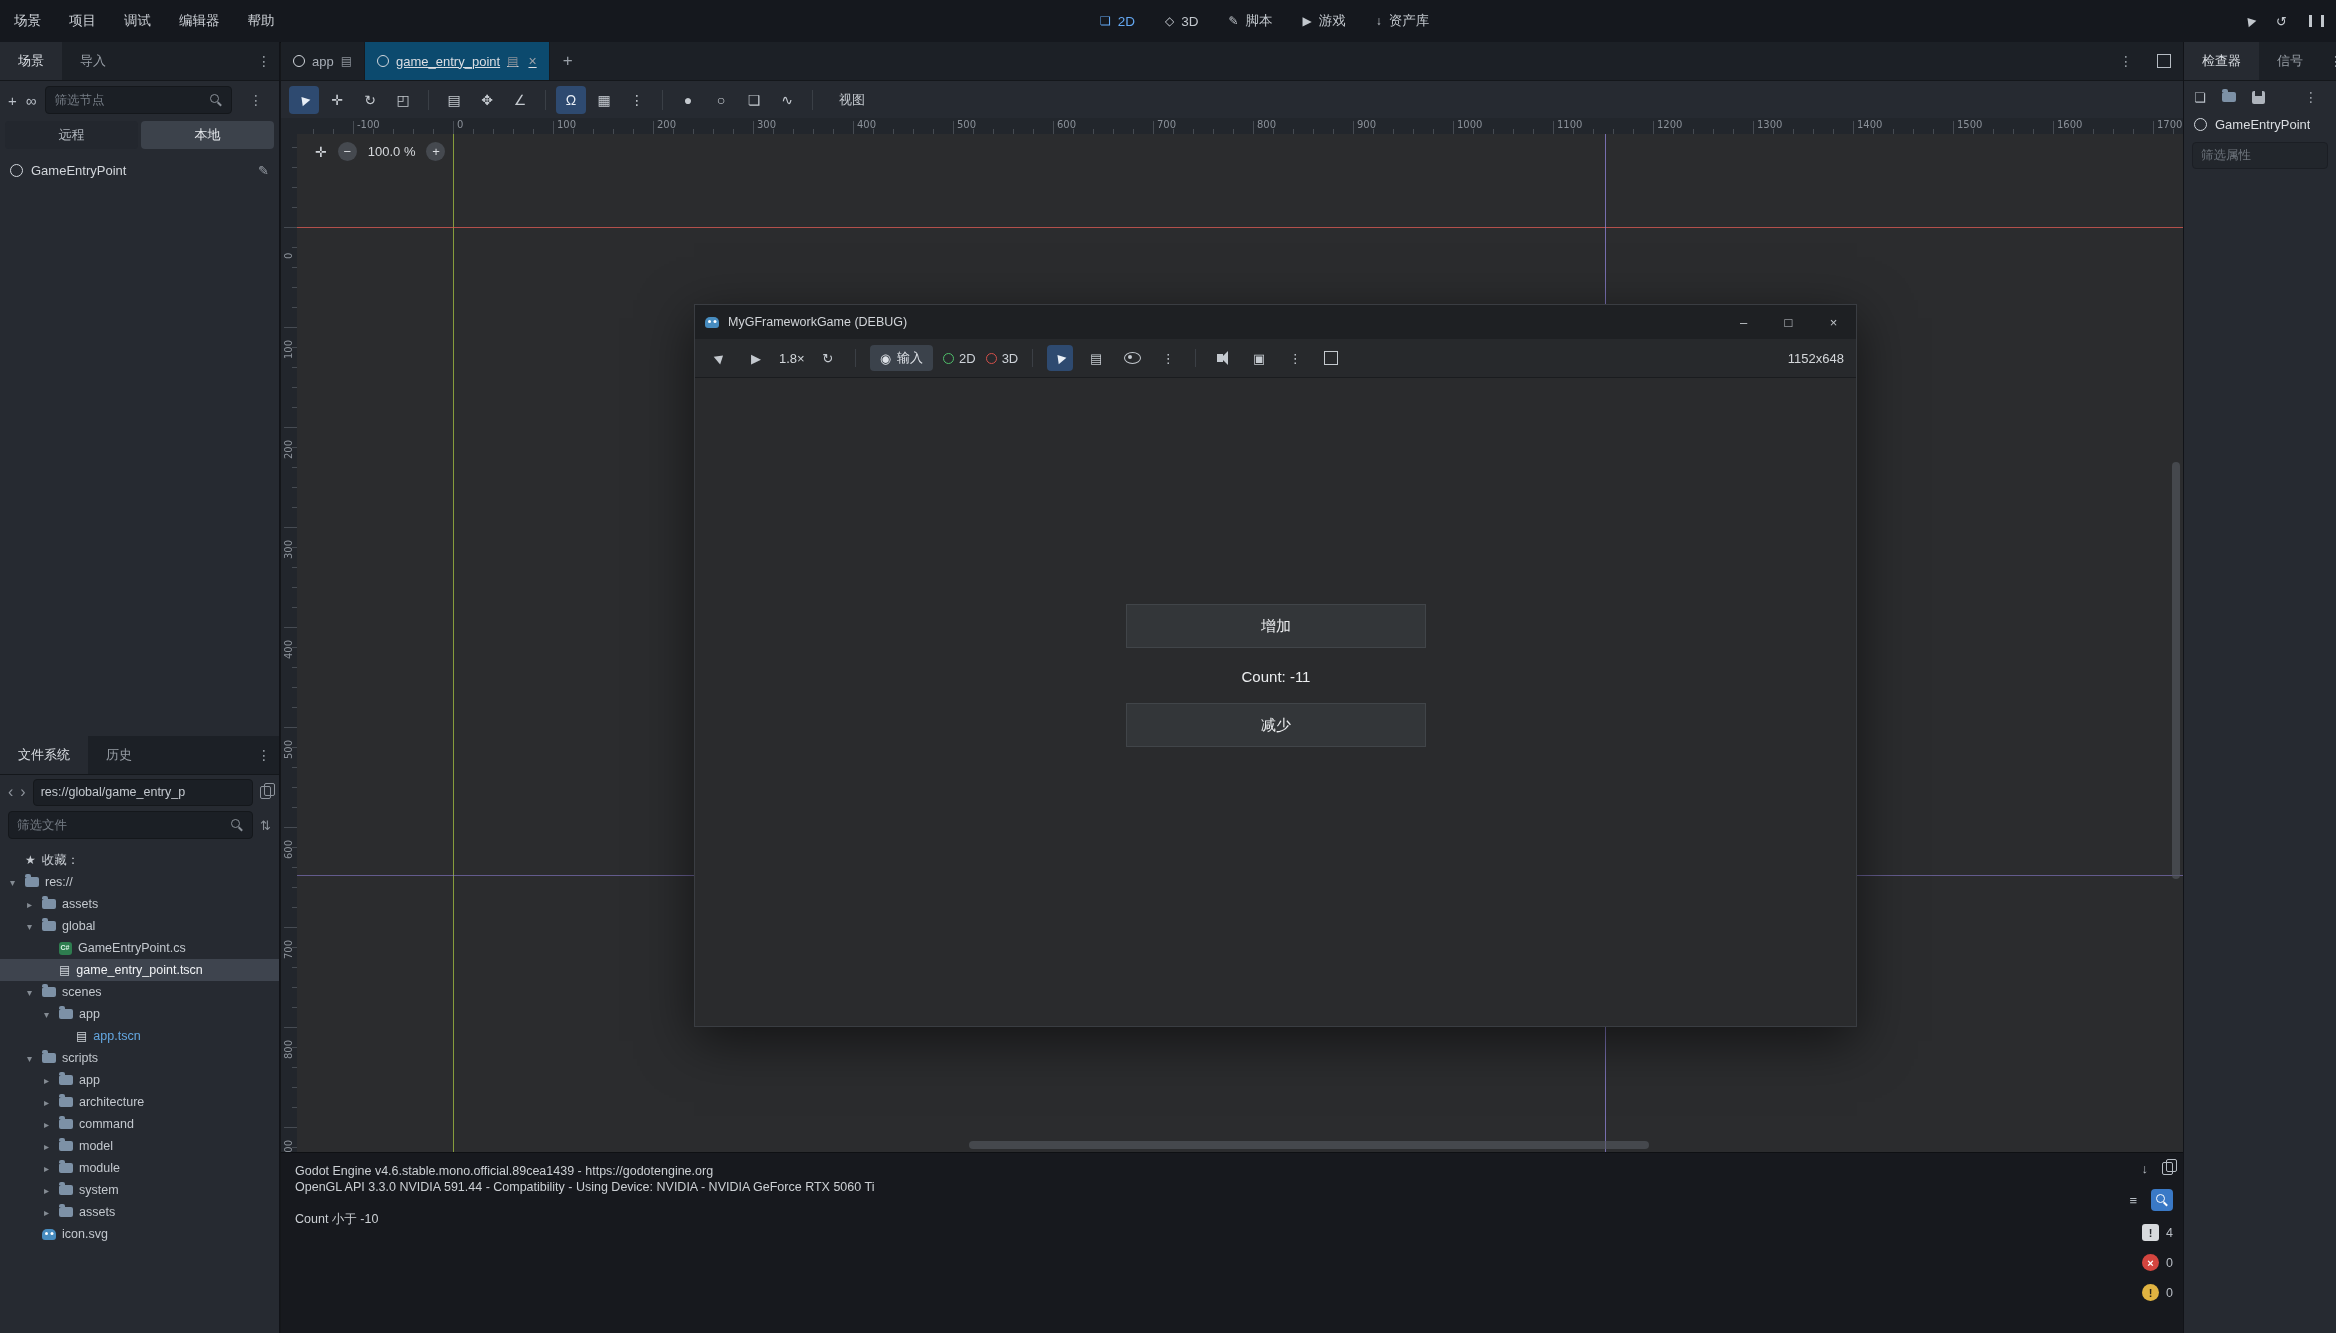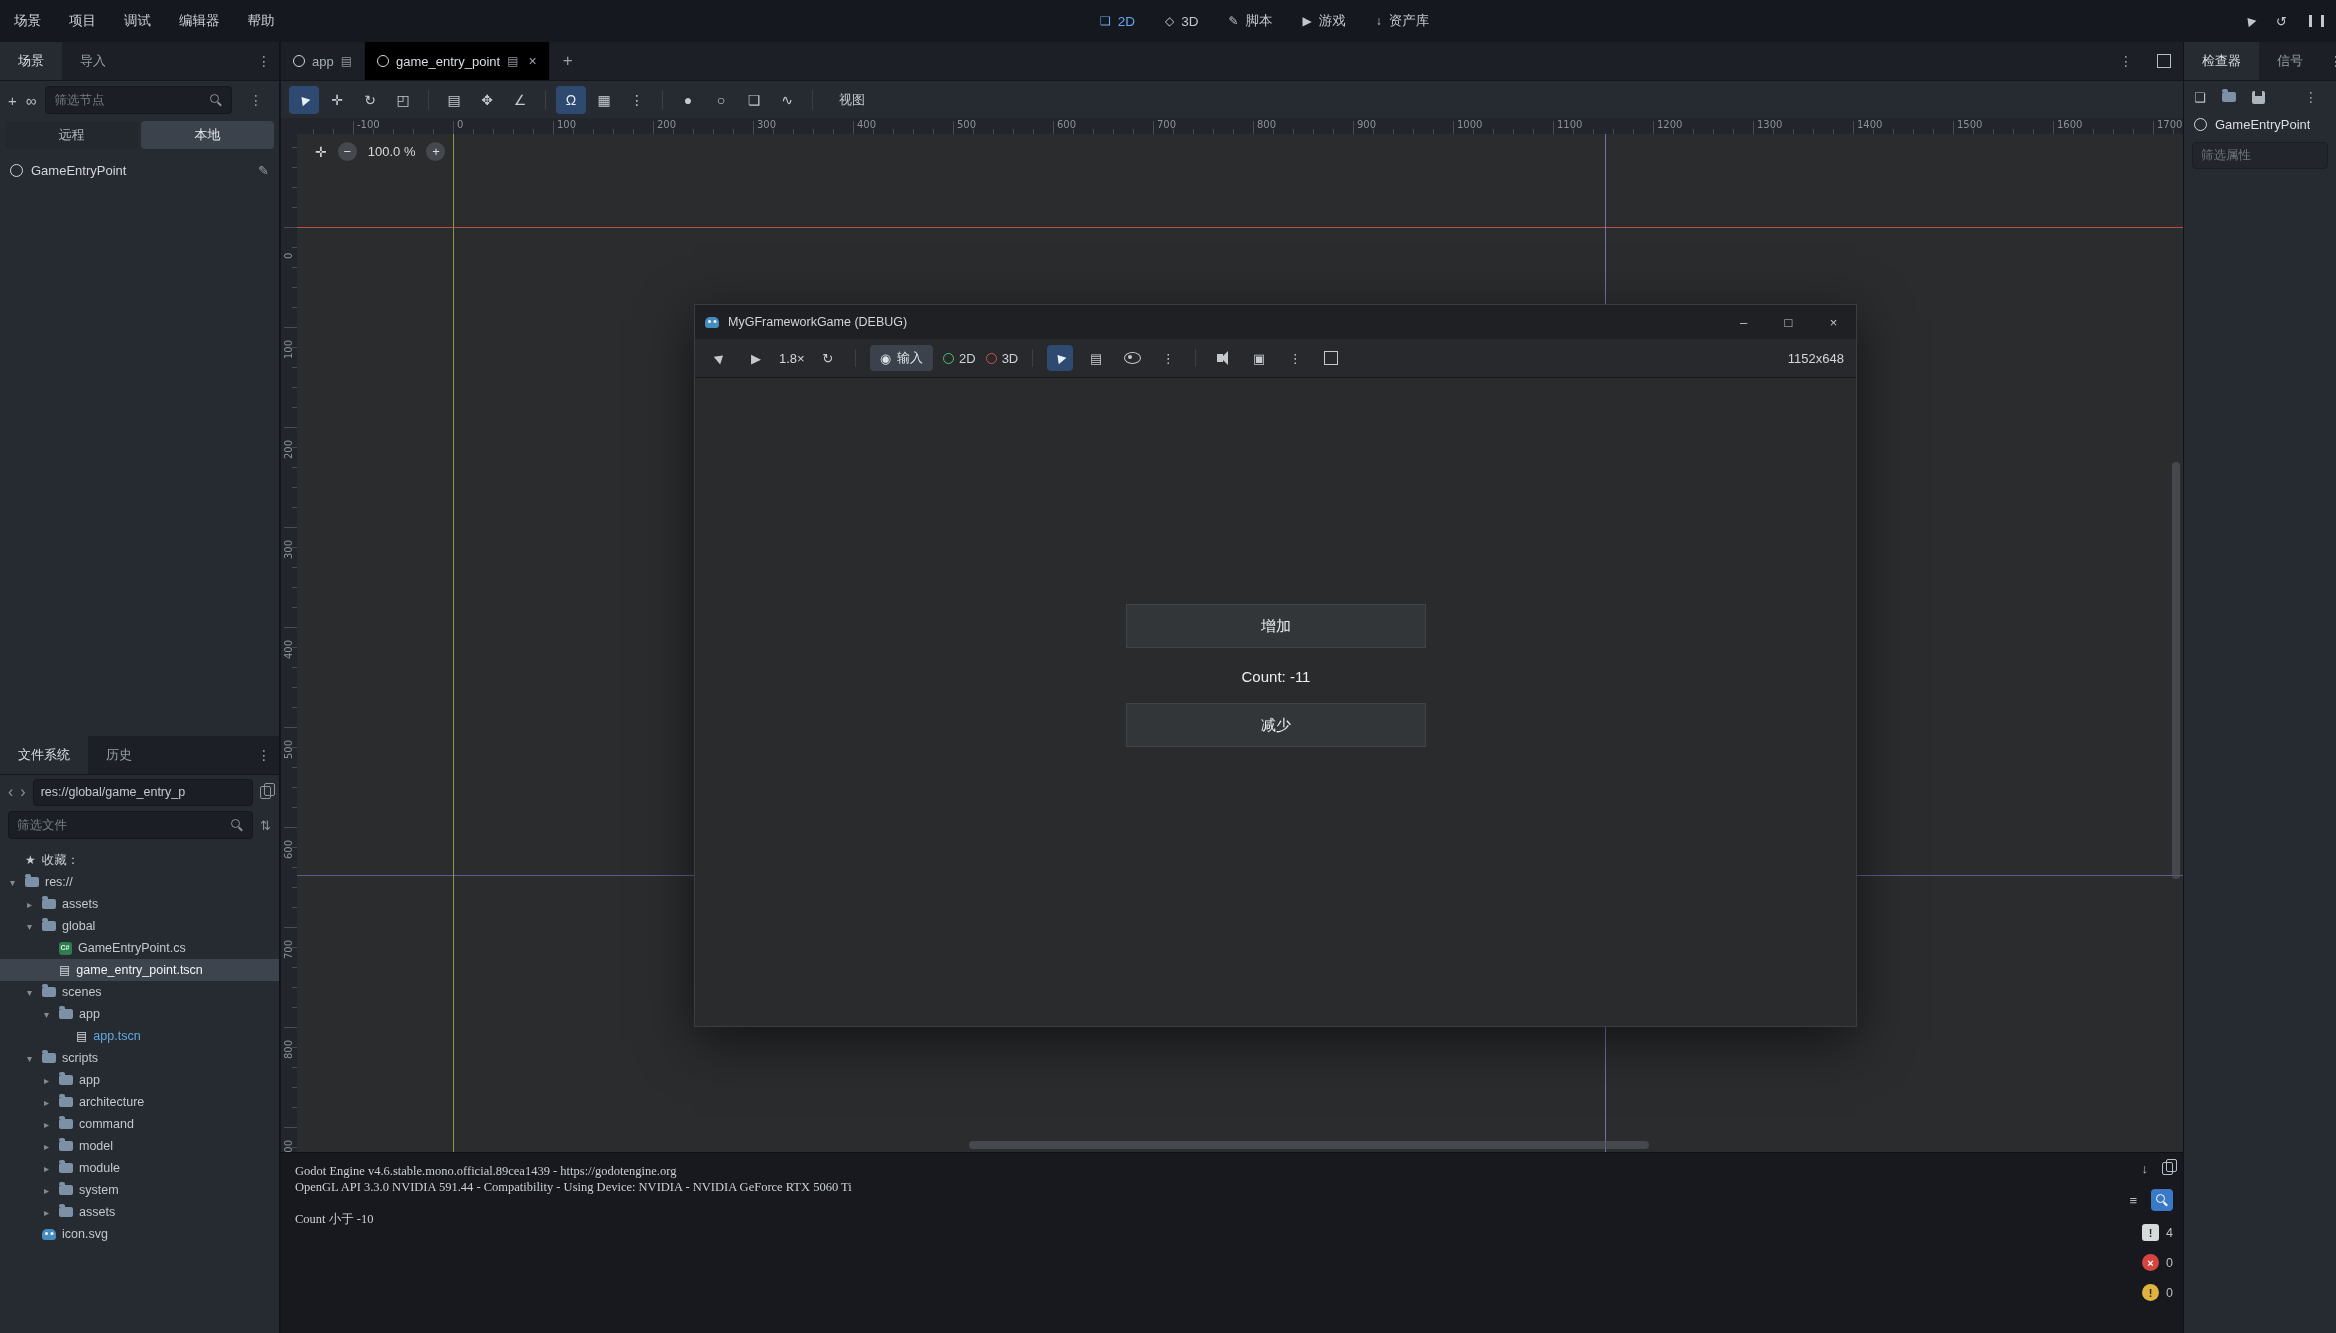--- a/index.html
+++ b/index.html
@@ -69,21 +69,21 @@
   .frow{display:flex;align-items:center;gap:6px;height:22px;font-size:12.5px;color:#c3c8ce;white-space:nowrap;padding-right:4px;}
   .frow .farrow{width:13px;text-align:center;font-size:10px;color:#848b93;flex:none;}
   .frow.sel{background:#3e444e;color:#f0f2f5;}
   .frow.accent .flbl{color:#64a7e0;}
   .fstar{color:#c6cbd1;font-size:12px;}
   .fscene{color:#d0d5da;font-size:12px;}
   
   #center{position:absolute;left:281px;top:42px;width:1902px;bottom:0;}
   #scene-tabbar{height:38px;background:#1c2026;display:flex;align-items:stretch;border-bottom:1px solid #14171b;}
   .scene-tab{display:flex;align-items:center;gap:7px;padding:0 12px;font-size:13px;color:#a8aeb6;border-right:1px solid #171a1f;}
-  .scene-tab.active{background:#000000;color:#dbdee3;}
+  .scene-tab.active{background:#0c4a6e;color:#dbdee3;text-decoration:underline;}
   .tab-file{color:#8d939b;font-size:12px;}
   .tab-close{color:#9aa0a8;margin-left:3px;font-size:14px;}
   .tab-add{width:36px;display:flex;align-items:center;justify-content:center;color:#9aa0a8;font-size:17px;}
   #tabbar-right{margin-left:auto;display:flex;align-items:center;gap:16px;padding:0 12px;color:#b6bcc3;}
   #toolbar2d{height:38px;background:#262a31;border-bottom:1px solid #14171b;display:flex;align-items:center;padding:0 8px;gap:3px;}
   .tbtn{width:30px;height:28px;display:flex;align-items:center;justify-content:center;border-radius:4px;color:#c4c9cf;font-size:14px;}
   .tbtn.active{background:#2e4a70;color:#e8eef6;}
   .tsep{width:1px;height:20px;background:#3a3f46;margin:0 7px;}
   .view-btn{padding:0 12px;font-size:13px;color:#c4c9cf;margin-left:4px;}
   
@@ -122,21 +122,21 @@
   #speed-label{color:#d3d7db;}
   #input-toggle{display:flex;align-items:center;gap:6px;background:#3b424b;border-radius:4px;height:26px;padding:0 10px;color:#dde1e6;}
   .ddim{display:flex;align-items:center;gap:5px;color:#ced3d9;}
   #gw-res{margin-left:auto;color:#d4d7da;font-size:13px;}
   #gw-content{position:relative;height:649px;}
   #game-ui{position:absolute;left:431px;top:226px;width:300px;display:flex;flex-direction:column;}
   .game-btn{height:44px;background:#333639;border:1px solid #414549;display:flex;align-items:center;justify-content:center;font-size:15px;color:#eceef0;box-sizing:border-box;}
   #count-label{height:22px;margin:17px 0 16px;display:flex;align-items:center;justify-content:center;font-size:15px;color:#eceef0;}
   
   #output{position:absolute;left:281px;top:1152px;width:1902px;bottom:0;background:#17191e;border-top:1px solid #0e1013;box-sizing:border-box;}
-  #output-lines{padding:10px 14px;font-family:Liberation Serif, serif;font-size:12.5px;line-height:16px;color:#ccd0d4;white-space:pre;}
+  #output-lines{padding:10px 14px;font-family:Liberation Sans, sans-serif;font-size:12.5px;line-height:16px;color:#ccd0d4;white-space:pre;}
   #output-side{position:absolute;right:10px;top:8px;display:flex;flex-direction:column;align-items:flex-end;gap:13px;}
   .out-row{display:flex;align-items:center;gap:14px;color:#b6bcc3;}
   .blue-sq{width:22px;height:22px;border-radius:4px;background:#3a79c6;color:#fff;display:flex;align-items:center;justify-content:center;}
   .out-badge{display:flex;align-items:center;gap:7px;}
   .bic{width:17px;height:17px;display:flex;align-items:center;justify-content:center;font-size:11px;font-weight:bold;border-radius:3px;}
   .bic.messages{background:#d7dadd;color:#24282e;}
   .bic.errors{background:#d4453f;color:#fff;border-radius:50%;}
   .bic.warnings{background:#e0b341;color:#2a2317;border-radius:50%;}
   .bcount{font-size:12.5px;color:#b9bec5;}
   

